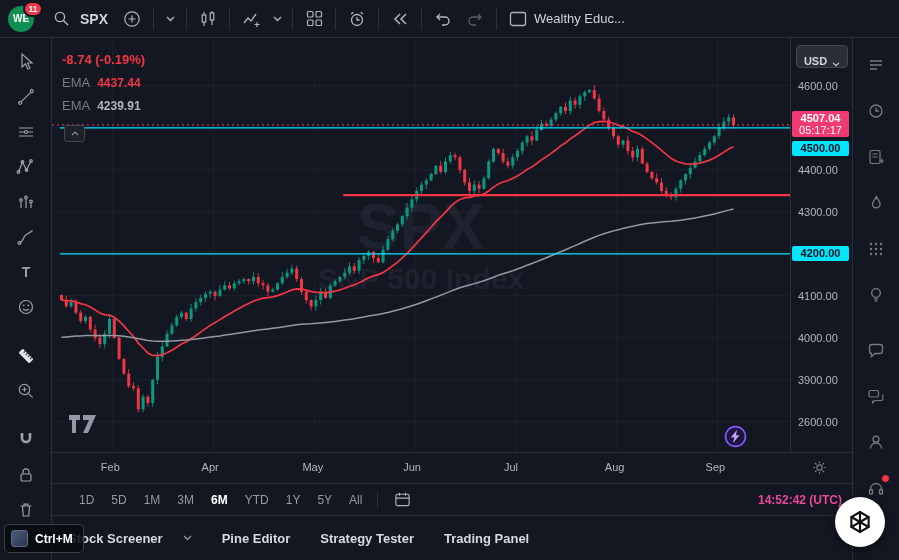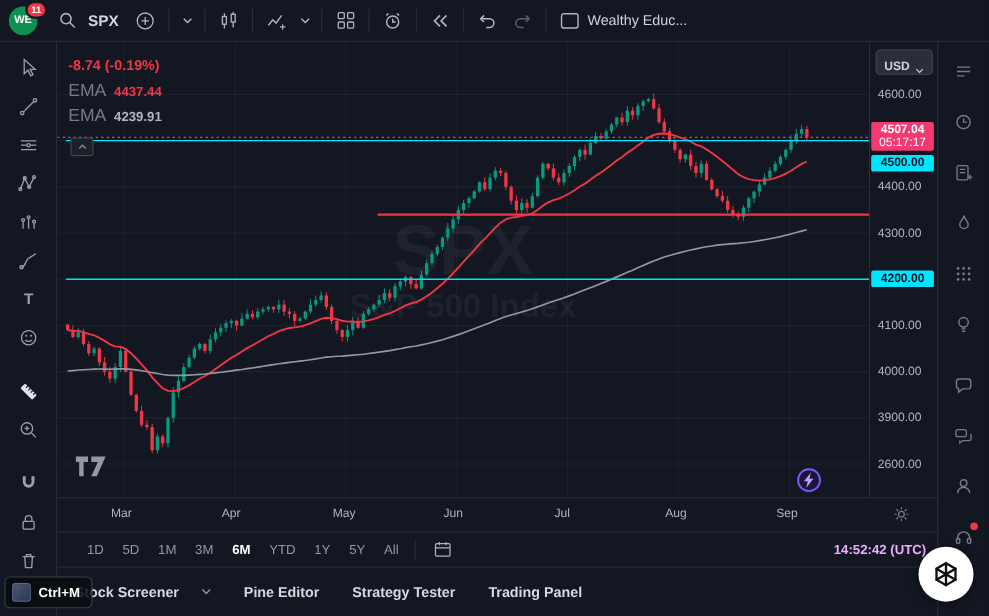--- a/index.html
+++ b/index.html
@@ -51,21 +51,21 @@
   #plot{position:absolute;left:0;top:0;width:738px;height:414px;overflow:hidden;}
   #plot-svg{position:absolute;left:0;top:0;}
   .watermark{position:absolute;left:0;width:738px;top:156px;text-align:center;z-index:0;
              pointer-events:none;color:rgba(178,188,210,0.07);}
   .wm1{font-size:64px;font-weight:700;line-height:66px;}
   .wm2{font-size:30px;font-weight:700;line-height:38px;}
 
   .legend{position:absolute;left:10px;top:10px;z-index:3;}
   .lg-row{display:flex;align-items:center;gap:7px;height:23px;font-size:13px;cursor:pointer;}
   .chg{color:#f23645;font-weight:600;}
-  .ema-lbl{color:#787b86;font-size:16px;}
+  .ema-lbl{color:#787b86;font-size:13px;}
   .ema-val{font-size:12px;font-weight:700;}
   .ema-val.fast{color:#f23645;}
   .ema-val.slow{color:#b2b5be;}
   .collapse-btn{width:19px;height:15px;border:1px solid #434651;border-radius:3px;background:#1b2029;
                 display:flex;align-items:center;justify-content:center;color:#8a8f9b;margin-top:8px;
                 margin-left:2px;cursor:pointer;}
 
   .tv-logo{position:absolute;left:16px;top:376px;opacity:.85;z-index:2;}
   .bolt-badge{position:absolute;left:672px;top:387px;z-index:3;cursor:pointer;}
 
@@ -87,21 +87,21 @@
             box-sizing:border-box;background:#131722;cursor:ew-resize;}
   .mlabel{position:absolute;top:8px;font-size:11px;color:#b2b5be;}
   .axis-gear{position:absolute;left:760px;top:7px;color:#787b86;cursor:pointer;}
 
   
   #range-row{position:absolute;left:0;top:445px;width:800px;height:32px;border-top:1px solid #2a2e39;
              box-sizing:border-box;display:flex;align-items:center;padding-left:20px;background:#131722;}
   .rangebtn{font-size:12px;color:#9598a1;padding:3px 7px;border-radius:4px;cursor:pointer;}
   .rangebtn.active{color:#ffffff;font-weight:700;}
   .range-sep{width:1px;height:18px;background:#2a2e39;margin:0 8px;}
-  .clock{margin-left:auto;margin-right:10px;font-size:12px;color:#f0abfc;font-weight:600;cursor:pointer;}
+  .clock{margin-left:auto;margin-right:10px;font-size:12px;color:#ec4899;font-weight:600;cursor:pointer;}
 
   
   #tabs-row{position:absolute;left:0;top:477px;width:800px;height:45px;border-top:1px solid #2a2e39;
             box-sizing:border-box;display:flex;align-items:center;gap:30px;padding-left:16px;
             background:#131722;}
   .btab{font-size:13px;color:#d6d9e0;display:flex;align-items:center;gap:20px;cursor:pointer;
         font-weight:600;}
   .btab .caret{color:#9598a1;display:flex;}
 
   
@@ -735,21 +735,21 @@
         <div class="axis-label" style="top: 250.88px;">4100.00</div>
         <div class="axis-label" style="top: 292.88px;">4000.00</div>
         <div class="axis-label" style="top: 334.88px;">3900.00</div>
         <div class="axis-label" style="top: 376.88px;">2600.00</div>
         <div class="tag tag-cyan" style="top: 102.923px;">4500.00</div>
         <div class="tag tag-cyan" style="top: 207.88px;">4200.00</div>
       </div>
 
     <div id="time-row">
       <div id="month-labels">
-          <div class="mlabel" style="left: 48.8px;">Mar</div>
+          <div class="mlabel" style="left: 48.8px;">Feb</div>
           <div class="mlabel" style="left: 149.6px;">Apr</div>
           <div class="mlabel" style="left: 250.4px;">May</div>
           <div class="mlabel" style="left: 351.2px;">Jun</div>
           <div class="mlabel" style="left: 452px;">Jul</div>
           <div class="mlabel" style="left: 552.8px;">Aug</div>
           <div class="mlabel" style="left: 653.6px;">Sep</div>
         </div>
       <div class="axis-gear">
         <svg width="15" height="15" viewBox="0 0 16 16" stroke="currentColor" fill="none" stroke-width="1.2">
             <circle cx="8" cy="8" r="2.8"></circle>

